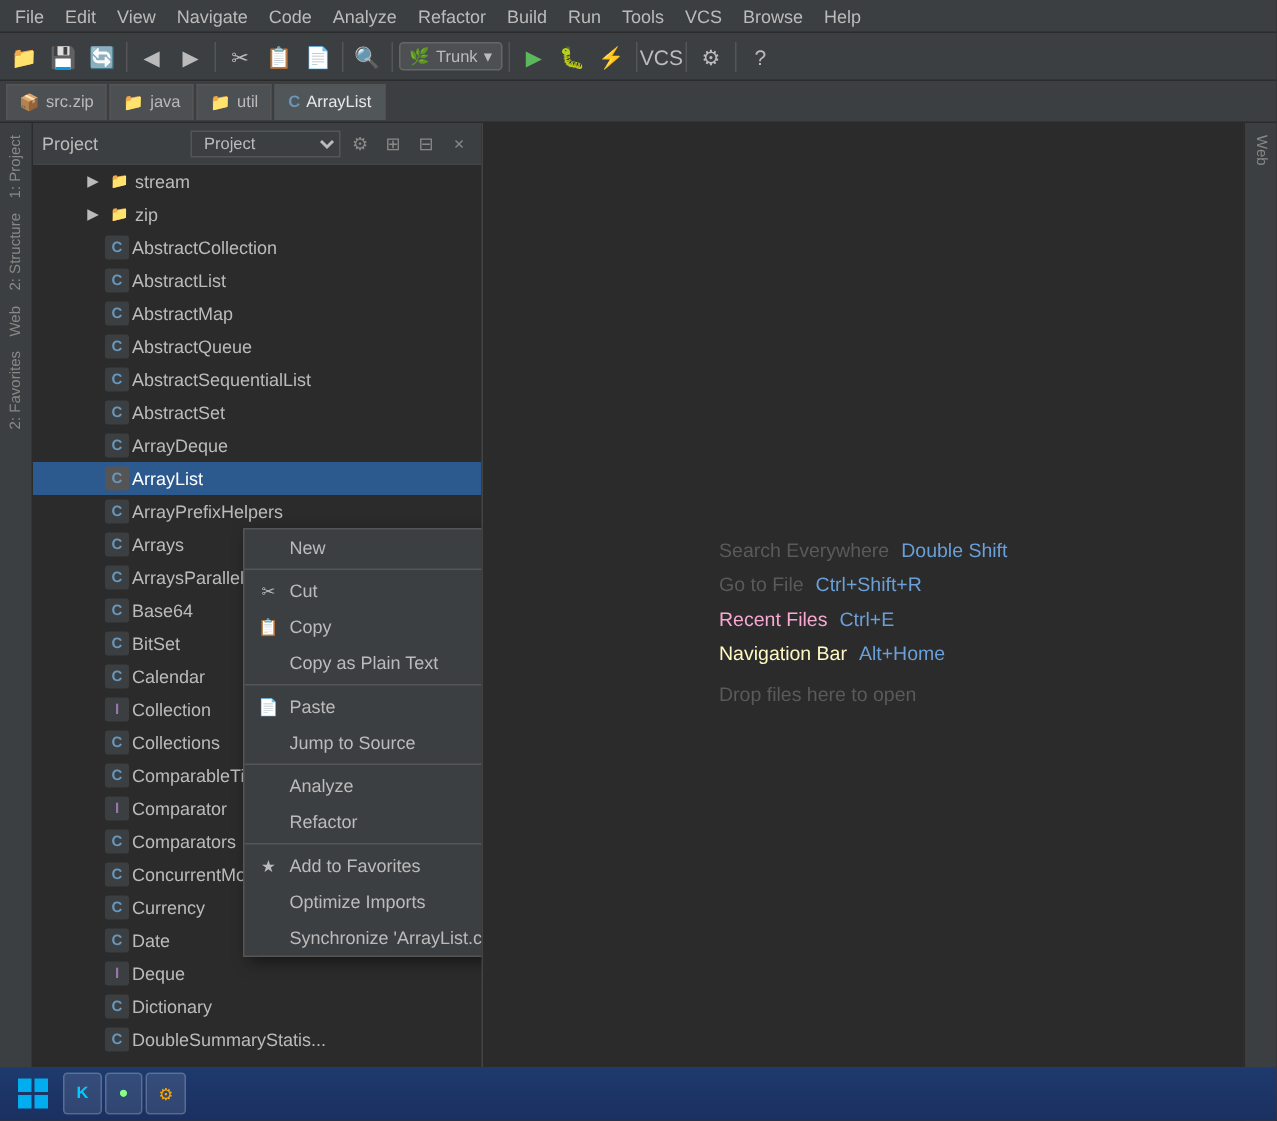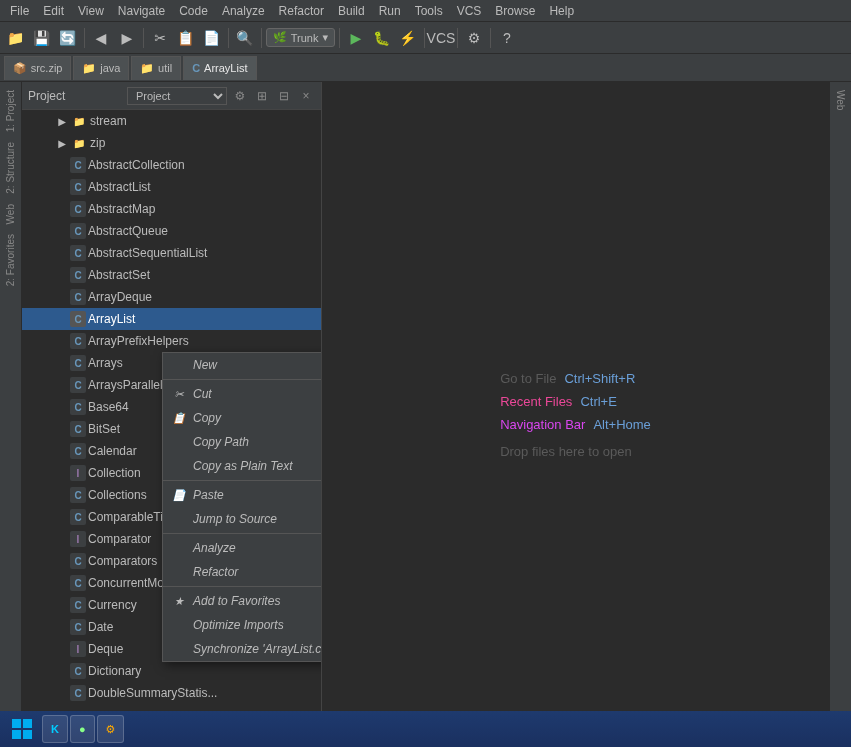--- a/index.html
+++ b/index.html
@@ -201,21 +201,20 @@
     .menu-item {
       height: 24px;
       display: flex;
       align-items: center;
       padding: 0 8px;
       cursor: pointer;
       gap: 6px;
       font-size: 12px;
       color: #bbbbbb;
       position: relative;
-      font-style: italic;
     }
     .menu-separator {
       height: 1px;
       background: #555;
       margin: 2px 0;
     }
     .menu-item .item-icon {
       width: 16px;
       height: 16px;
       display: flex;
@@ -548,25 +547,20 @@
         <span>Cut</span>
 
       </div>
       <div class="menu-item">
         <span class="item-icon">📋</span>
         <span>Copy</span>
 
       </div>
       <div class="menu-item">
         <span class="item-icon"></span>
-        <span>Copy Path</span>
-
-      </div>
-      <div class="menu-item">
-        <span class="item-icon"></span>
         <span>Copy as Plain Text</span>
       </div>
       <div class="menu-separator"></div>
       <div class="menu-item">
         <span class="item-icon">📄</span>
         <span>Paste</span>
 
       </div>
       <div class="menu-item">
         <span class="item-icon"></span>
@@ -599,30 +593,34 @@
         <span class="item-icon"></span>
         <span>Synchronize 'ArrayList.class'</span>
       </div>
 
     </div>
 
   </div>
 
   <div class="right-area">
     <div class="right-text">
+      <div style="display:flex; gap:8px; align-items:center;">
+        <span style="color:#5a5a5a;">Search Everywhere</span>
+        <span style="color:#6a9fd8;">Double Shift</span>
+      </div>
       <div style="display:flex; gap:8px; align-items:flex-start;">
         <span style="color:#5a5a5a;">Go to File</span>
         <span style="color:#6a9fd8;">Ctrl+Shift+R</span>
       </div>
       <div style="display:flex; gap:8px; align-items:center;">
-        <span style="color:#ec4899;">Recent Files</span>
+        <span style="color:#f9a8d4;">Recent Files</span>
         <span style="color:#6a9fd8;">Ctrl+E</span>
       </div>
       <div style="display:flex; gap:8px; align-items:center;">
-        <span style="color:#d946ef;">Navigation Bar</span>
+        <span style="color:#fef9c3;">Navigation Bar</span>
         <span style="color:#6a9fd8;">Alt+Home</span>
       </div>
       <div style="margin-top:4px;">
         <span style="color:#5a5a5a;">Drop files here to open</span>
       </div>
     </div>
 
   </div>
 
   <div class="side-panel-right">

